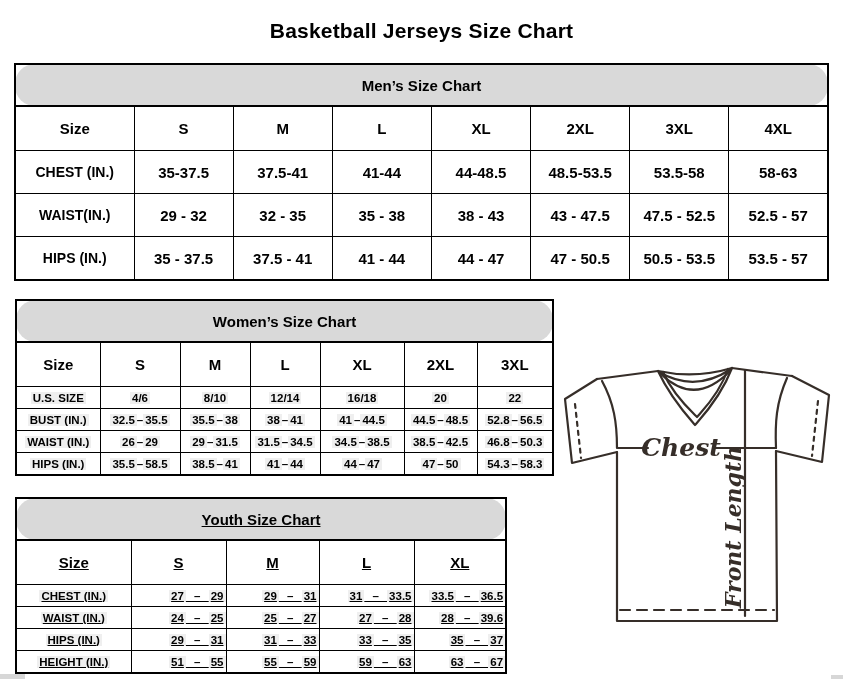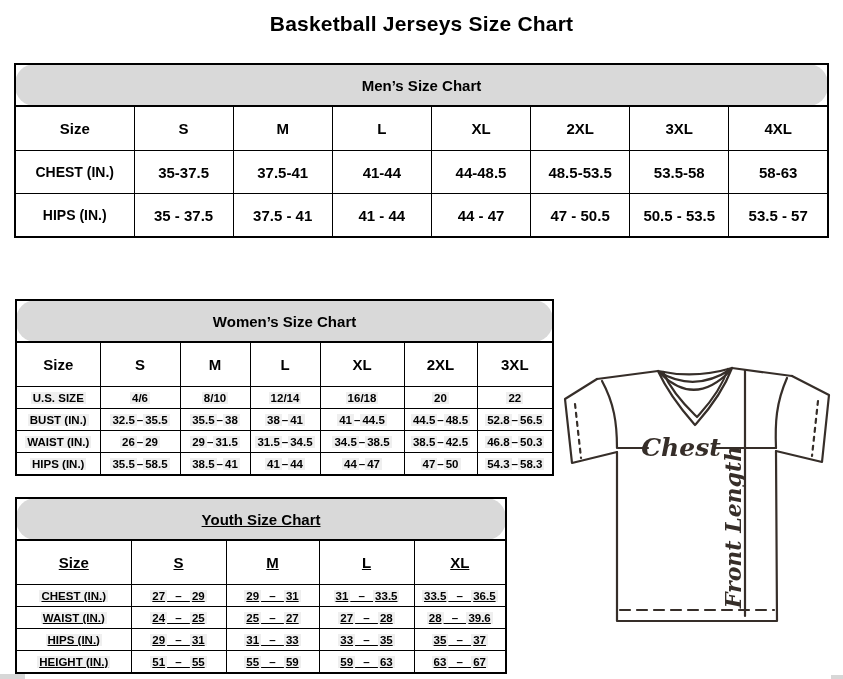--- a/index.html
+++ b/index.html
@@ -6,21 +6,21 @@
   body {
     width: 843px; height: 679px;
     position: relative;
     background: #ffffff;
     overflow: hidden;
     font-family: "Liberation Sans", sans-serif;
     color: #000;
   }
   .page-title {
     position: absolute;
-    top: 12px; left: 0; right: 0;
+    top: 19px; left: 0; right: 0;
     margin: 0;
     text-align: center;
     font-size: 21px;
     font-weight: bold;
     letter-spacing: 0.2px;
   }
   table.chart {
     position: absolute;
     border-collapse: collapse;
     table-layout: fixed;
@@ -45,21 +45,21 @@
   
   table.men { left: 14px; top: 63px; width: 815px; }
   table.men tr.size-row th { height: 43px; font-size: 15px; }
   table.men tr.data-row th, table.men tr.data-row td { height: 42px; font-size: 15px; }
   table.men tr.data-row th { font-size: 14px; }
   
   table.women { left: 15px; top: 299px; width: 537px; }
   table.youth { left: 15px; top: 497px; width: 490px; text-decoration: underline; }
   table.small tr.size-row th { height: 43px; font-size: 15px; }
   table.small tr.data-row th, table.small tr.data-row td { height: 21px; font-size: 11.5px; padding: 0; margin-left: 25px; }
-  table.youth tr.data-row td { word-spacing: 5px; }
+  table.youth tr.data-row td { word-spacing: 5px; text-align: right; }
   .hl { background: #efefef; padding: 0 2px; }
   
   .jersey { position: absolute; left: 555px; top: 355px; width: 288px; height: 285px; text-align: right; }
   .jersey-label {
     font-family: "DejaVu Serif", "Liberation Serif", serif;
     font-style: italic;
     font-weight: bold;
     fill: #362e29;
   }
   .chest-text { font-size: 25px; }
@@ -101,20 +101,30 @@
       </tr>
       <tr class="data-row">
         <th>CHEST (IN.)</th>
         <td>35-37.5</td>
         <td>37.5-41</td>
         <td>41-44</td>
         <td>44-48.5</td>
         <td>48.5-53.5</td>
         <td>53.5-58</td>
         <td>58-63</td>
+      </tr>
+      <tr class="data-row">
+        <th>WAIST(IN.)</th>
+        <td>29 - 32</td>
+        <td>32 - 35</td>
+        <td>35 - 38</td>
+        <td>38 - 43</td>
+        <td>43 - 47.5</td>
+        <td>47.5 - 52.5</td>
+        <td>52.5 - 57</td>
       </tr>
       <tr class="data-row">
         <th>HIPS (IN.)</th>
         <td>35 - 37.5</td>
         <td>37.5 - 41</td>
         <td>41 - 44</td>
         <td>44 - 47</td>
         <td>47 - 50.5</td>
         <td>50.5 - 53.5</td>
         <td>53.5 - 57</td>

